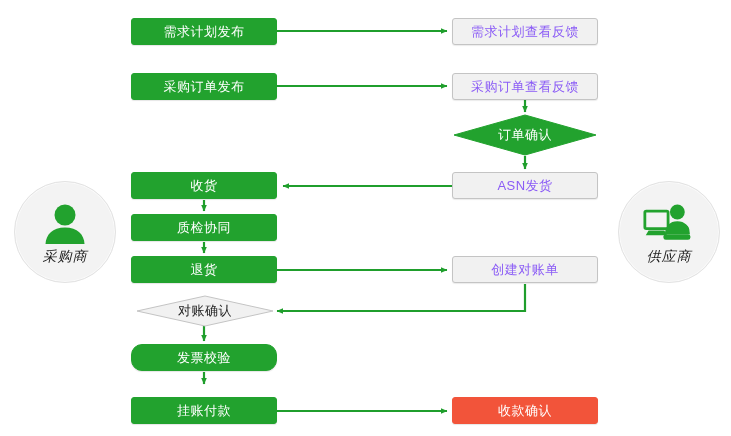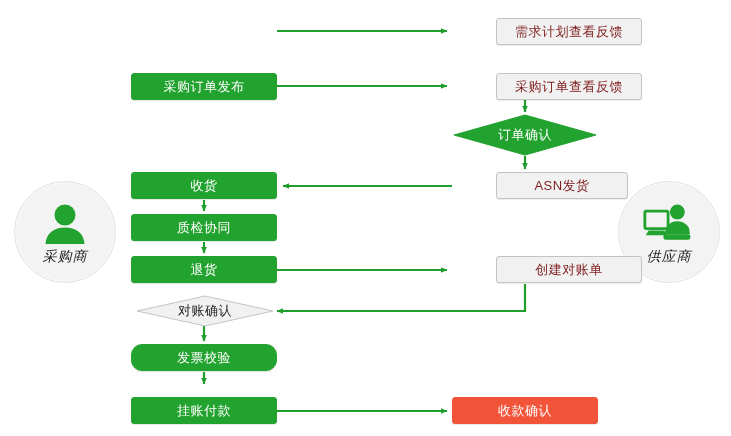--- a/index.html
+++ b/index.html
@@ -31,24 +31,23 @@
     box-shadow:0 1px 1px rgba(0,0,0,.10);
   }
   .node.red{
     background:#f2543a;
     color:#ffffff;
     border:1px solid #f2543a;
     box-shadow:0 1px 1px rgba(0,0,0,.10);
   }
   .node.grey{
     background:#f1f1f1;
-    color:#7f1d1d;
+    color:#8b5cf6;
     border:1px solid #c4c4c4;
     box-shadow:0 1px 1px rgba(0,0,0,.08);
-    margin-left:44px;
   }
 
   
   .diamond{
     position:absolute;
     display:flex;align-items:center;justify-content:center;
   }
   .diamond .dshape{position:absolute;left:0;top:0;width:100%;height:100%;}
   .diamond .dlabel{
     position:relative;
@@ -139,39 +138,42 @@
 
       <circle cx="37" cy="9" r="8" fill="#22a22e"></circle>
 
       <path d="M37,19 C29,19 24,24 23.5,33 L50.5,33 C50,24 45,19 37,19 Z" fill="#22a22e"></path>
       <path d="M41,22 C47,22 50,25 50,29 L45,29 C45,26.5 43.5,25.5 41,25.5 Z" fill="#22a22e"></path>
       <rect x="22" y="33" width="29" height="6" rx="2.5" fill="#22a22e"></rect>
     </svg>
     <span class="alabel">供应商</span>
   </div>
 
+  <div class="node green" style="left:131px;top:18px;width:146px;height:27px;">
+    <span>需求计划发布</span>
+  </div>
   <div class="node grey" style="left:452px;top:18px;width:146px;height:27px;">
     <span>需求计划查看反馈</span>
   </div>
 
   <div class="node green" style="left:131px;top:73px;width:146px;height:27px;">
     <span>采购订单发布</span>
   </div>
   <div class="node grey" style="left:452px;top:73px;width:146px;height:27px;">
     <span>采购订单查看反馈</span>
   </div>
 
   <div class="diamond green" style="left:453px;top:114px;width:144px;height:42px;">
     <svg class="dshape" viewBox="0 0 144 42" preserveAspectRatio="none">
       <polygon points="72,1 143,21 72,41 1,21" fill="#22a22e" stroke="#22a22e" stroke-width="1"></polygon>
     </svg>
     <span class="dlabel">订单确认</span>
   </div>
 
-  <div class="node grey" style="left:452px;top:172px;width:132px;height:27px;">
+  <div class="node grey" style="left:452px;top:172px;width:146px;height:27px;">
     <span>ASN发货</span>
   </div>
   <div class="node green" style="left:131px;top:172px;width:146px;height:27px;">
     <span>收货</span>
   </div>
 
   <div class="node green" style="left:131px;top:214px;width:146px;height:27px;">
     <span>质检协同</span>
   </div>
 

